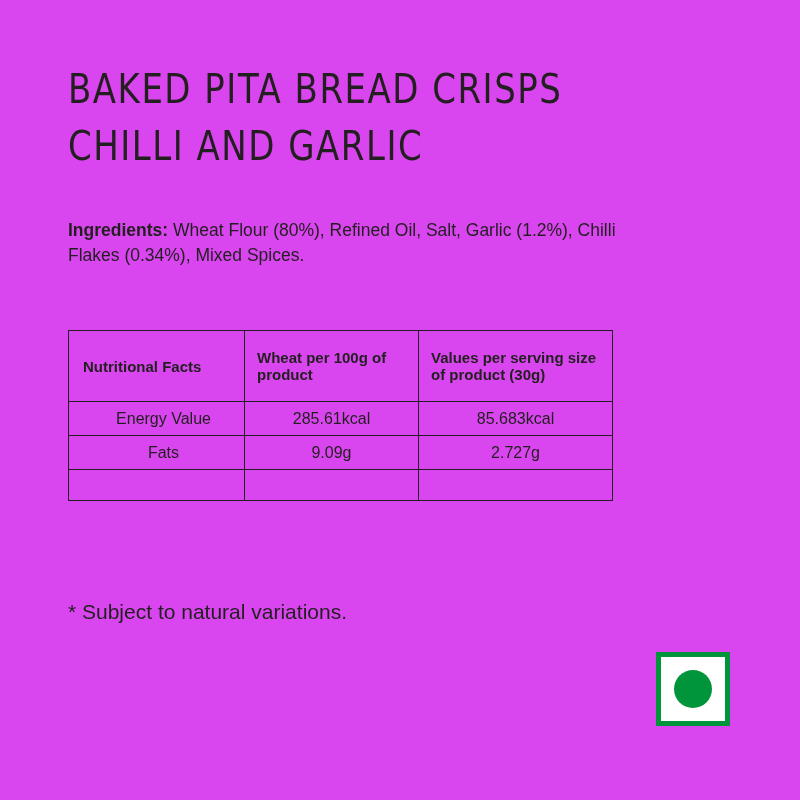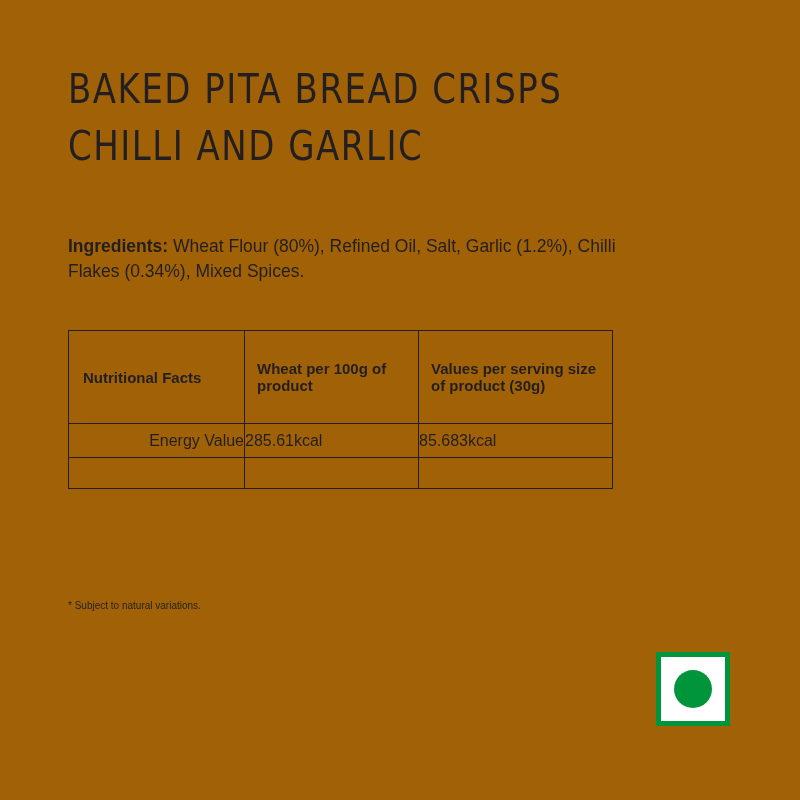--- a/index.html
+++ b/index.html
@@ -13,21 +13,21 @@
     font-family: "Liberation Sans", sans-serif;
     color: #231f20;
     position: relative;
     overflow: hidden;
   }
   .page {
     position: absolute;
     left: 0; top: 0;
     width: 800px;
     height: 800px;
-    background: #a16207;
+    background: #d946ef;
   }
 
   
   .title-block {
     position: absolute;
     left: 68px;
     top: 60px;
     width: 640px;
   }
   .title-line {
@@ -43,21 +43,21 @@
     transform-origin: left top;
   }
   .title-line + .title-line {
     margin-top: 11px;
   }
 
   
   .ingredients {
     position: absolute;
     left: 68px;
-    top: 234px;
+    top: 218px;
     width: 600px;
     font-size: 17.5px;
     line-height: 25px;
     color: #231f20;
   }
   .ingredients .lbl {
     font-weight: bold;
   }
 
   
@@ -76,47 +76,47 @@
   }
   .nutri-table col.c1 { width: 176px; }
   .nutri-table col.c2 { width: 174px; }
   .nutri-table col.c3 { width: 194px; }
 
   .head-cell {
     height: 64px;
     font-size: 15px;
     font-weight: bold;
     line-height: 17px;
-    padding: 14px 12px !important;
+    padding: 3px 12px !important;
     text-align: left;
     margin-left: 20px;
   }
   .head-cell.pad-l { padding-left: 14px !important; }
 
   .row-label {
     height: 33px;
     font-size: 16px;
     padding-left: 14px !important;
-    text-align: right;
+    text-align: center;
   }
   .row-val {
     height: 33px;
     font-size: 16px;
-    text-align: left;
+    text-align: center;
   }
   .blank-row td {
     height: 30px;
   }
 
   
   .footnote {
     position: absolute;
     left: 68px;
     top: 600px;
-    font-size: 10px;
+    font-size: 21px;
     color: #231f20;
   }
 
   
   .veg-mark {
     position: absolute;
     left: 656px;
     top: 652px;
     width: 74px;
     height: 74px;
@@ -162,20 +162,25 @@
         <th class="head-cell">Wheat per 100g of product</th>
         <th class="head-cell">Values per serving size of product (30g)</th>
       </tr>
     </thead>
     <tbody>
       <tr>
         <td class="row-label">Energy Value</td>
         <td class="row-val">285.61kcal</td>
         <td class="row-val">85.683kcal</td>
       </tr>
+      <tr>
+        <td class="row-label">Fats</td>
+        <td class="row-val">9.09g</td>
+        <td class="row-val">2.727g</td>
+      </tr>
       <tr class="blank-row">
         <td></td>
         <td></td>
         <td></td>
       </tr>
     </tbody>
   </table>
 
   <div class="footnote">* Subject to natural variations.</div>
 

